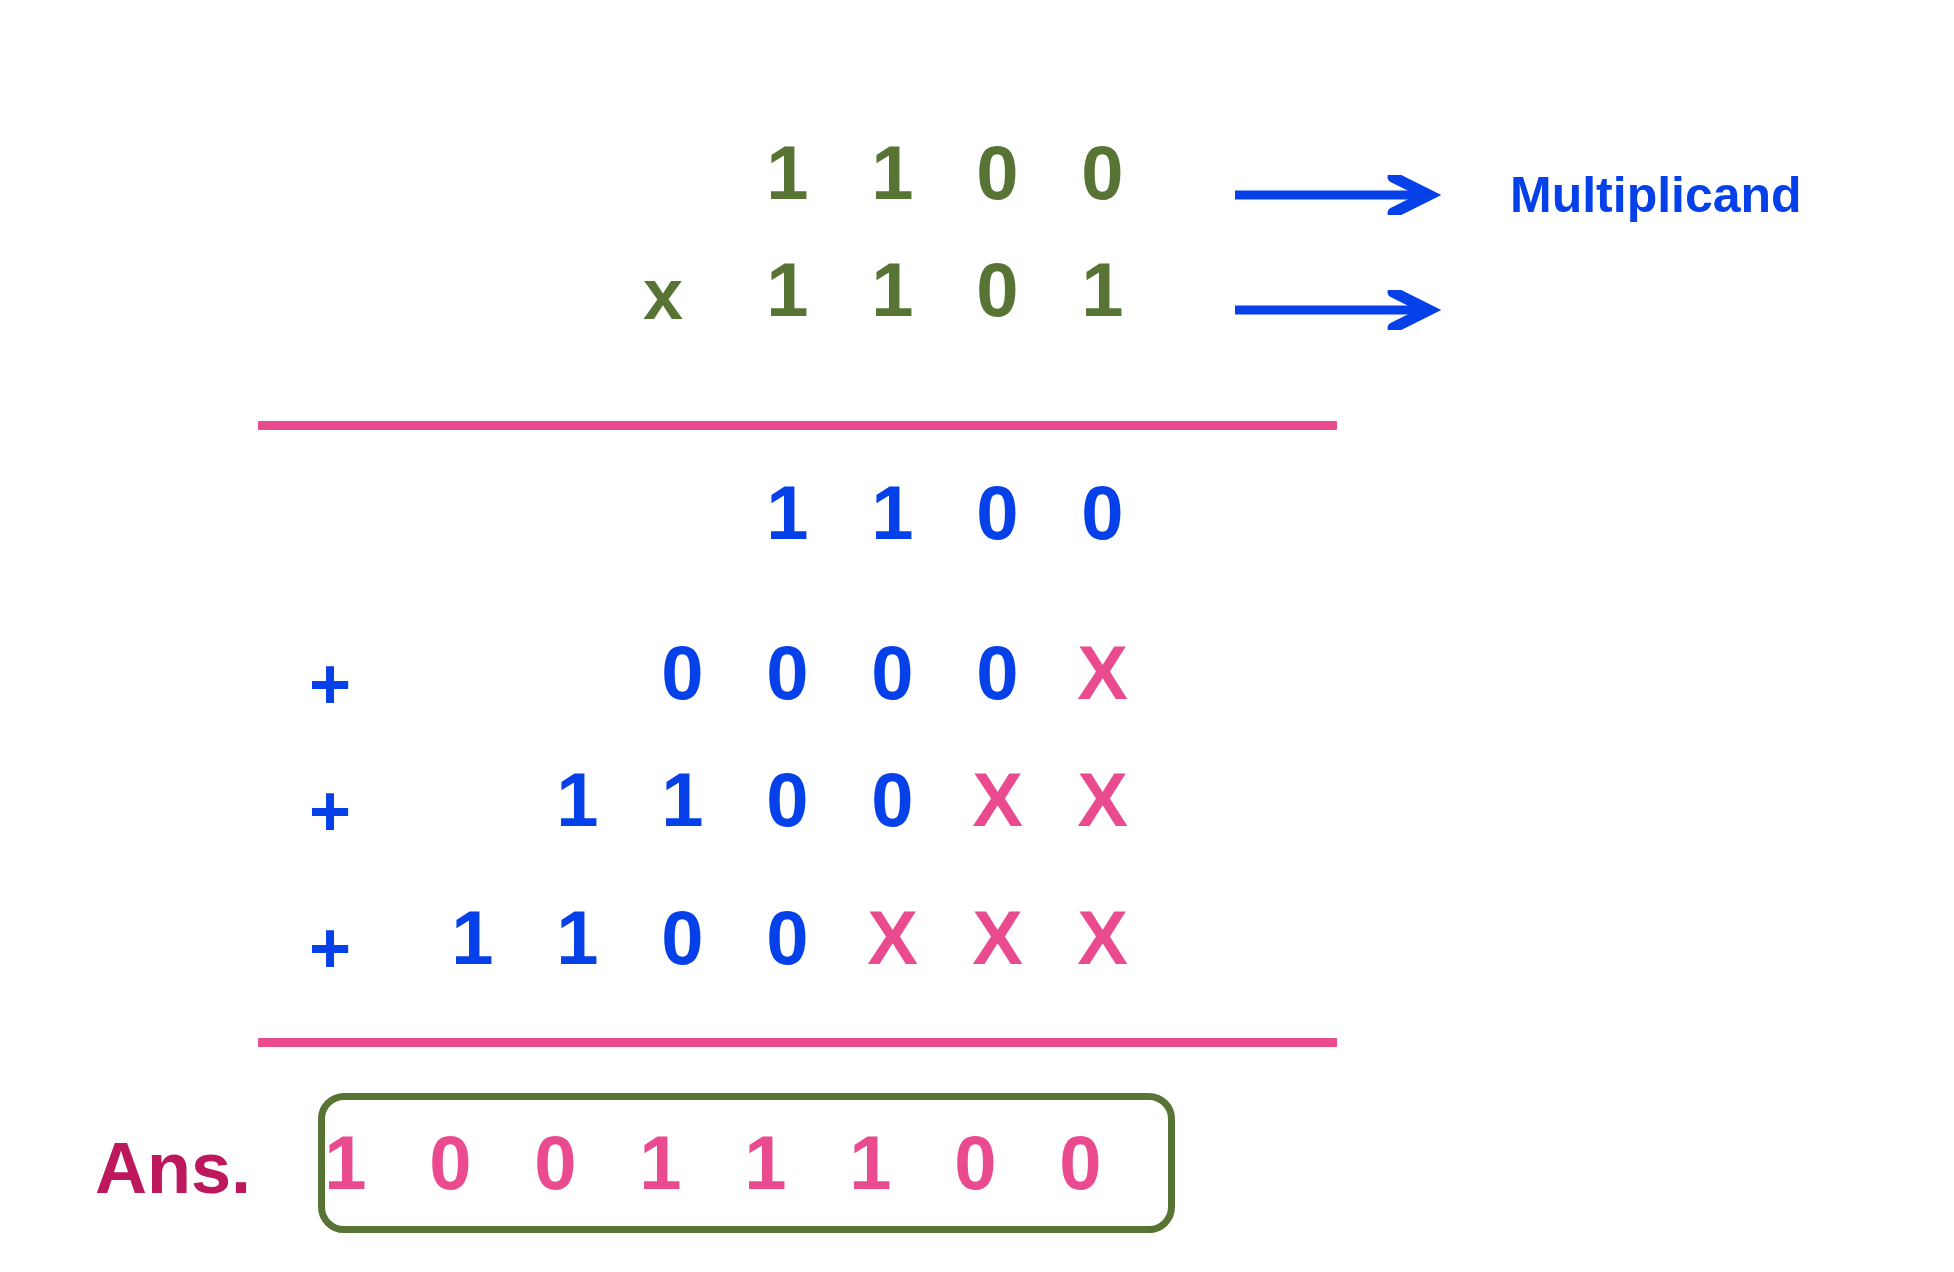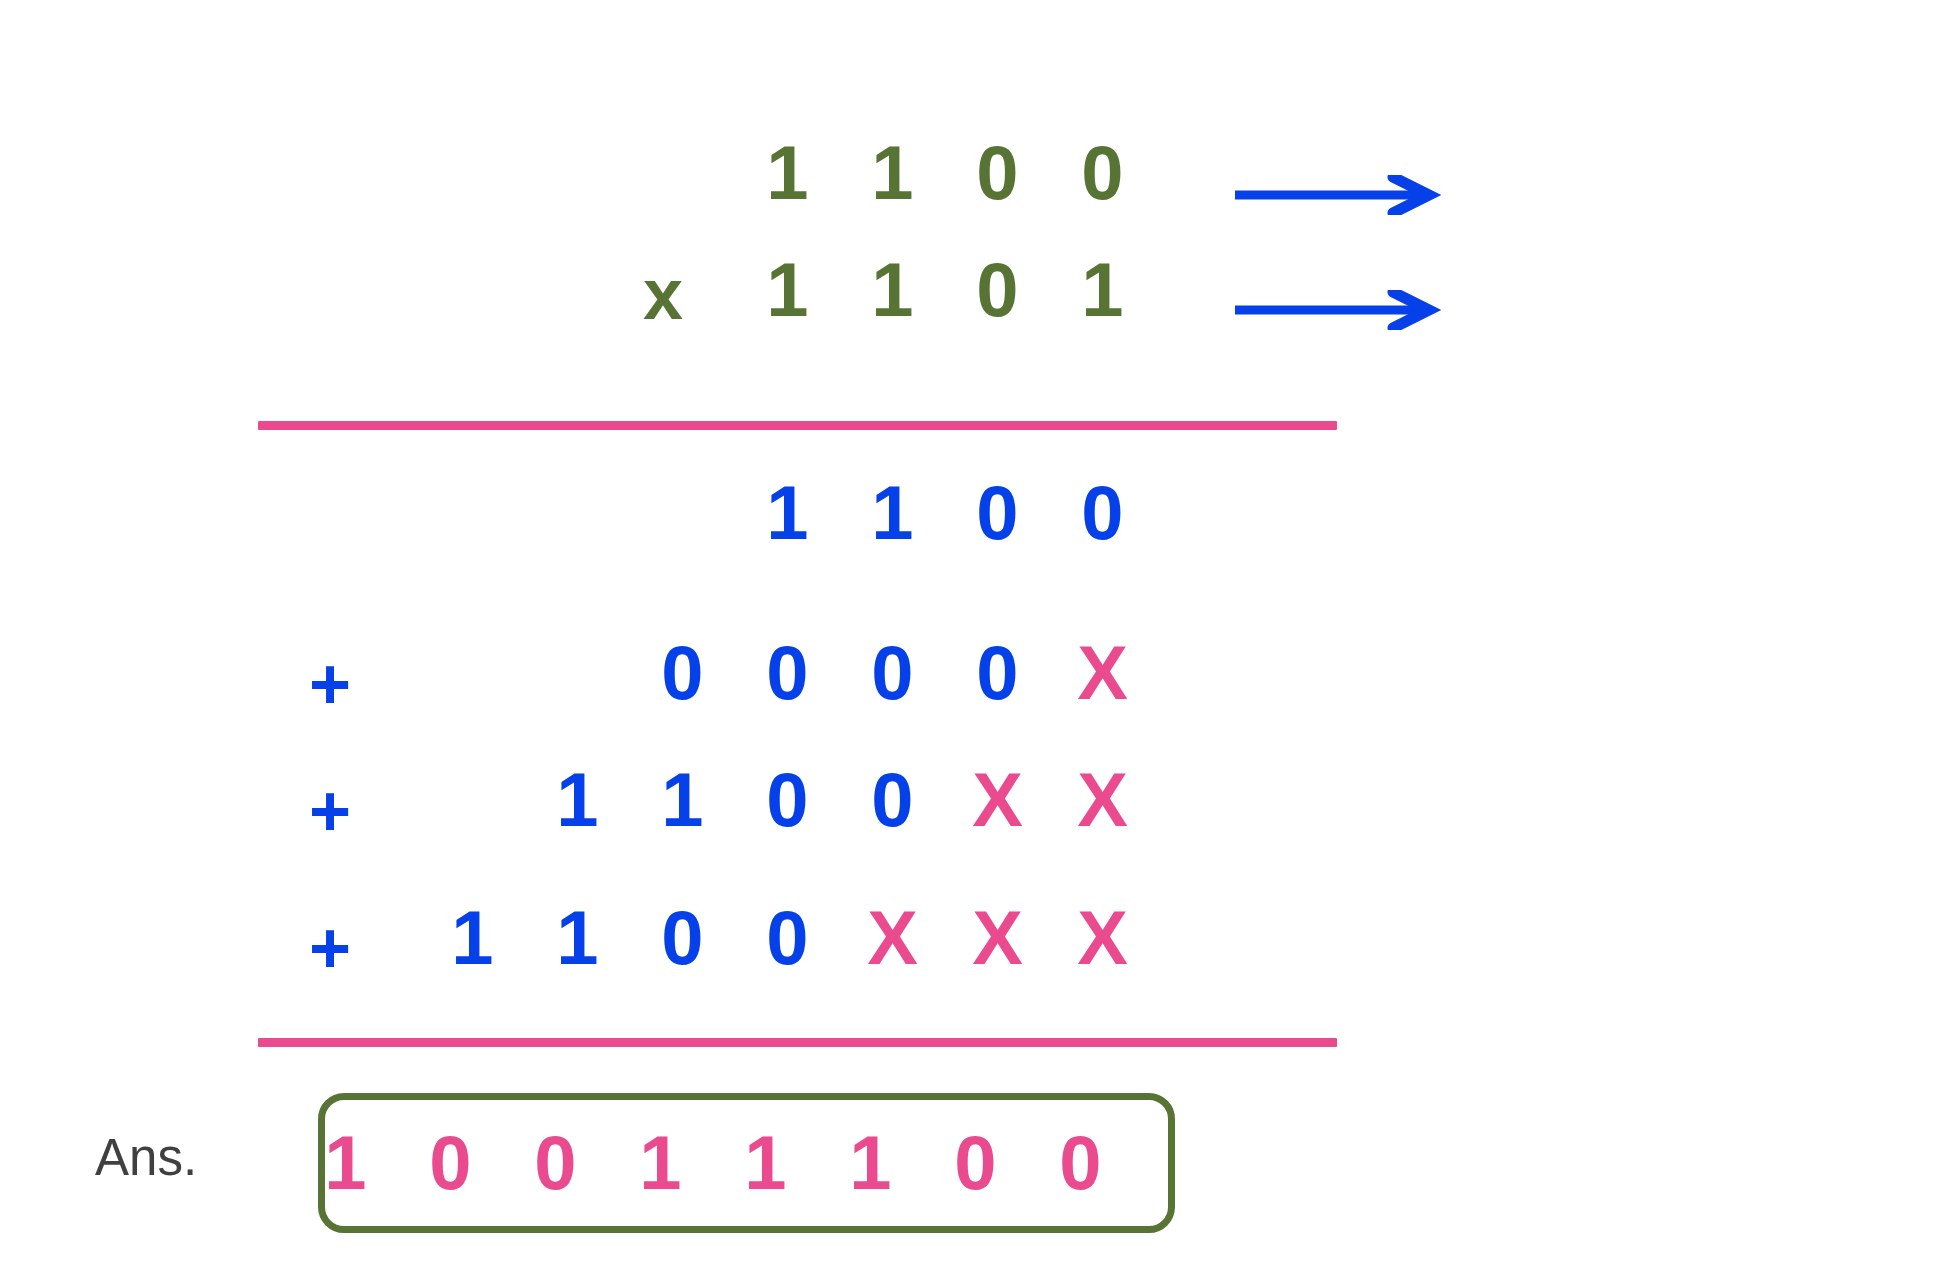--- a/index.html
+++ b/index.html
@@ -80,23 +80,23 @@
     border: 7px solid #587434;
     border-radius: 26px;
     box-sizing: border-box;
     background: transparent;
   }
 
   #ans-label {
     position: absolute;
     left: 95px;
     top: 1132px;
-    font-size: 51px;
-    font-weight: normal;
-    color: #404040;
+    font-size: 72px;
+    font-weight: bold;
+    color: #be185d;
     line-height: 1;
     font-family: "Liberation Sans", sans-serif;
     white-space: pre;
   }
 </style>
 </head>
 <body>
 
 <div id="worksheet">
 
@@ -104,20 +104,21 @@
   <div class="cell green" style="left:840px; top:135px;">1</div>
   <div class="cell green" style="left:945px; top:135px;">0</div>
   <div class="cell green" style="left:1050px; top:135px;">0</div>
 
   <div class="arrow-wrap" style="left:1233px; top:175px;">
     <svg width="210" height="40" viewBox="0 0 210 40" aria-hidden="true">
       <line x1="2" y1="20" x2="186" y2="20" stroke="#0540e8" stroke-width="9" stroke-linecap="butt"></line>
       <polyline points="160,2 196,20 160,38" fill="none" stroke="#0540e8" stroke-width="11" stroke-linecap="round" stroke-linejoin="miter"></polyline>
     </svg>
   </div>
+  <div class="arrow-label" style="left:1510px; top:170px;">Multiplicand</div>
 
   <div class="op green" style="left:628px; top:258px;">x</div>
   <div class="cell green" style="left:735px; top:252px;">1</div>
   <div class="cell green" style="left:840px; top:252px;">1</div>
   <div class="cell green" style="left:945px; top:252px;">0</div>
   <div class="cell green" style="left:1050px; top:252px;">1</div>
 
   <div class="arrow-wrap" style="left:1233px; top:290px;">
     <svg width="210" height="40" viewBox="0 0 210 40" aria-hidden="true">
       <line x1="2" y1="20" x2="186" y2="20" stroke="#0540e8" stroke-width="9" stroke-linecap="butt"></line>

